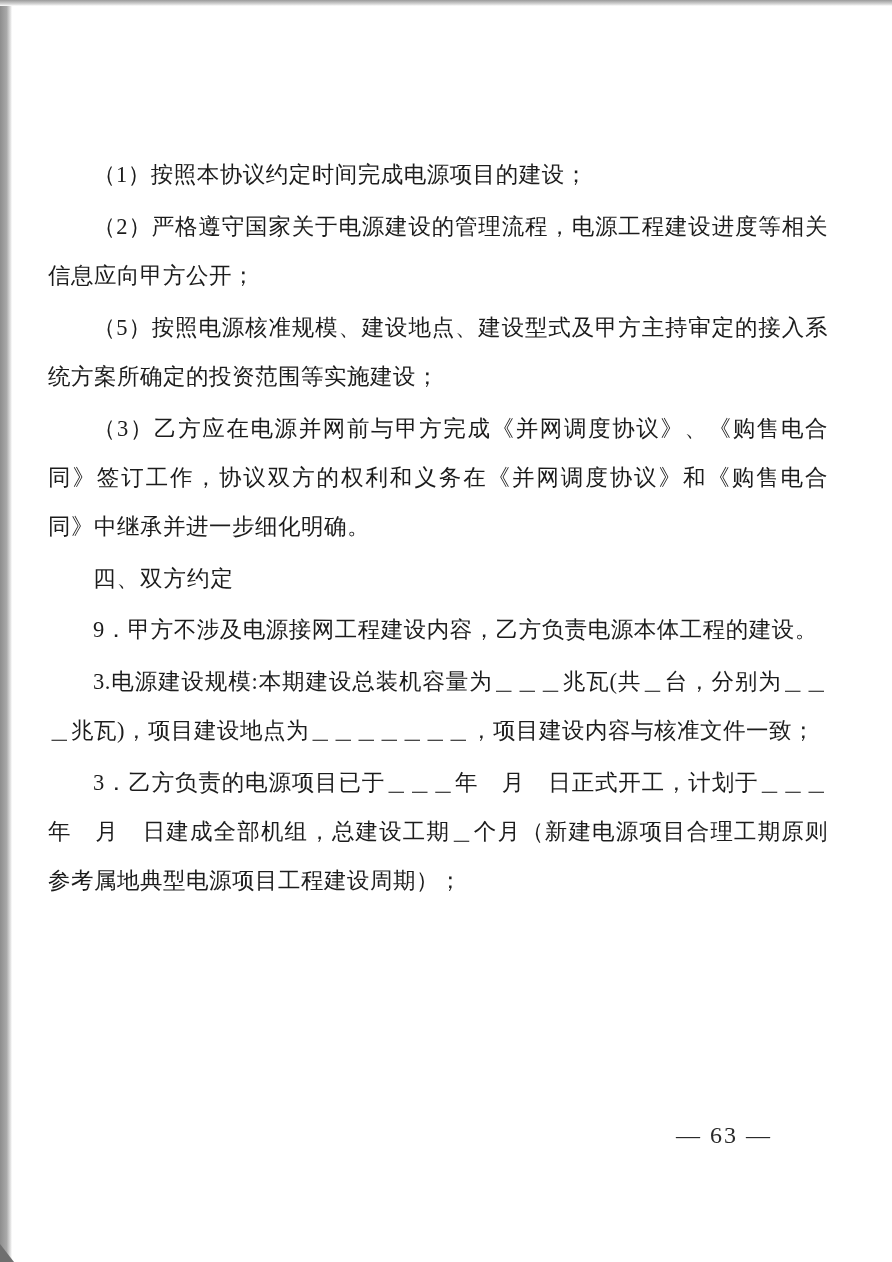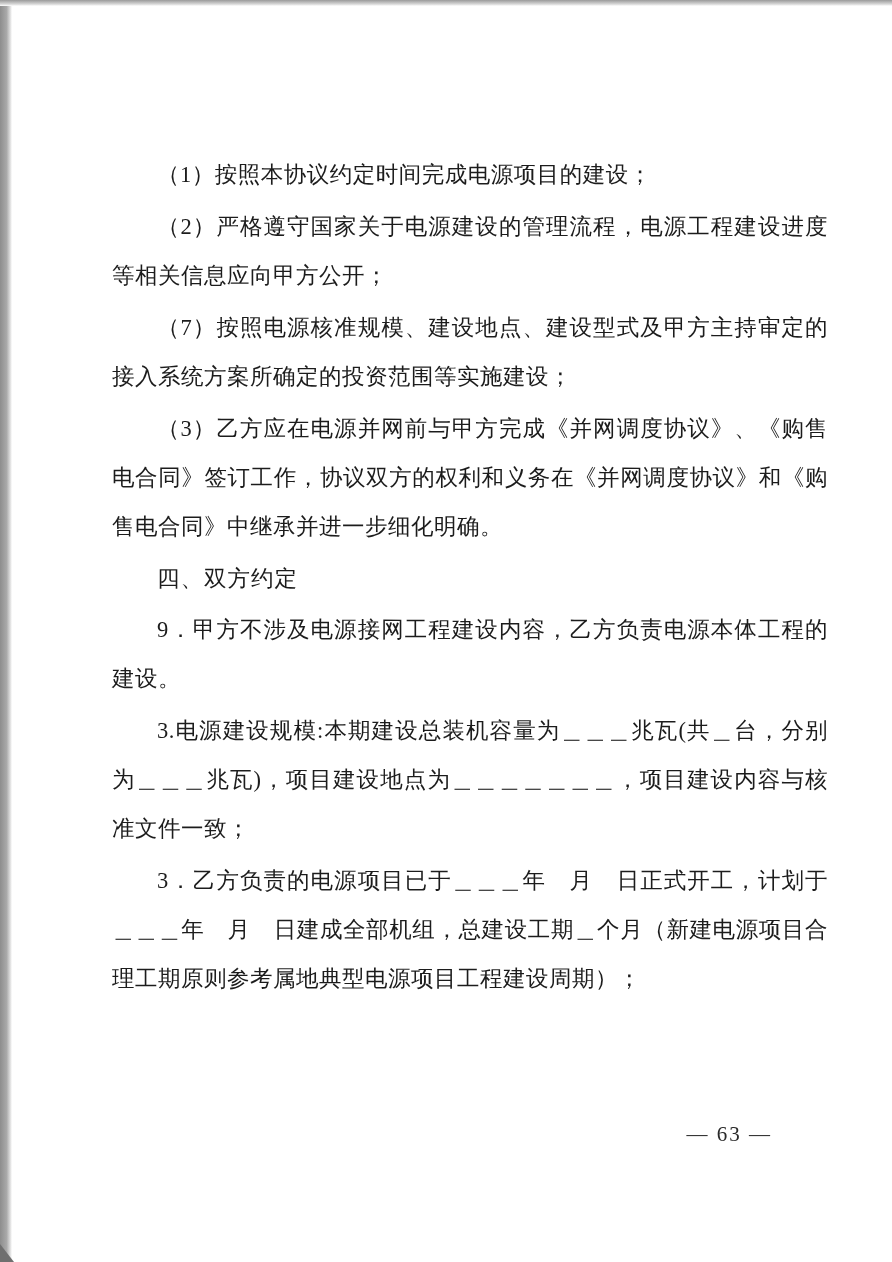--- a/index.html
+++ b/index.html
@@ -33,57 +33,57 @@
     left: 0; bottom: 0;
     width: 0; height: 0;
     border-left: 14px solid #6f6f6f;
     border-top: 18px solid transparent;
   }
   .page {
     position: absolute;
     left: 0; top: 0;
     width: 892px; height: 1262px;
     box-sizing: border-box;
-    padding: 150px 64px 0 112px;
+    padding: 150px 64px 0 48px;
   }
   .para {
     font-size: 22.5px;
     line-height: 49px;
     text-align: justify;
     text-indent: 2em;
     margin: 0 0 3px 0;
     letter-spacing: 0.5px;
   }
   .para.heading {
     font-family: "Liberation Sans", "DejaVu Sans", sans-serif;
     font-weight: normal;
     letter-spacing: 1px;
     margin-top: 2px;
     margin-bottom: 2px;
   }
   .page-number {
     position: absolute;
     right: 120px;
     top: 1122px;
-    font-size: 21px;
+    font-size: 24px;
     letter-spacing: 2px;
     color: #2a2a2a;
   }
 </style>
 </head>
 <body>
 
 <div class="scan-edge-left"></div>
 <div class="scan-edge-top"></div>
 <div class="scan-corner-bottom-left"></div>
 
 <div class="page">
   <p class="para">（1）按照本协议约定时间完成电源项目的建设；</p>
   <p class="para">（2）严格遵守国家关于电源建设的管理流程，电源工程建设进度等相关信息应向甲方公开；</p>
-  <p class="para">（7）按照电源核准规模、建设地点、建设型式及甲方主持审定的接入系统方案所确定的投资范围等实施建设；</p>
+  <p class="para">（5）按照电源核准规模、建设地点、建设型式及甲方主持审定的接入系统方案所确定的投资范围等实施建设；</p>
   <p class="para">（3）乙方应在电源并网前与甲方完成《并网调度协议》、《购售电合同》签订工作，协议双方的权利和义务在《并网调度协议》和《购售电合同》中继承并进一步细化明确。</p>
   <p class="para heading">四、双方约定</p>
   <p class="para">9．甲方不涉及电源接网工程建设内容，乙方负责电源本体工程的建设。</p>
   <p class="para">3.电源建设规模:本期建设总装机容量为＿＿＿兆瓦(共＿台，分别为＿＿＿兆瓦)，项目建设地点为＿＿＿＿＿＿＿，项目建设内容与核准文件一致；</p>
   <p class="para">3．乙方负责的电源项目已于＿＿＿年　月　日正式开工，计划于＿＿＿年　月　日建成全部机组，总建设工期＿个月（新建电源项目合理工期原则参考属地典型电源项目工程建设周期）；</p>
 </div>
 
 <div class="page-number">— 63 —</div>
 
 </body></html>

